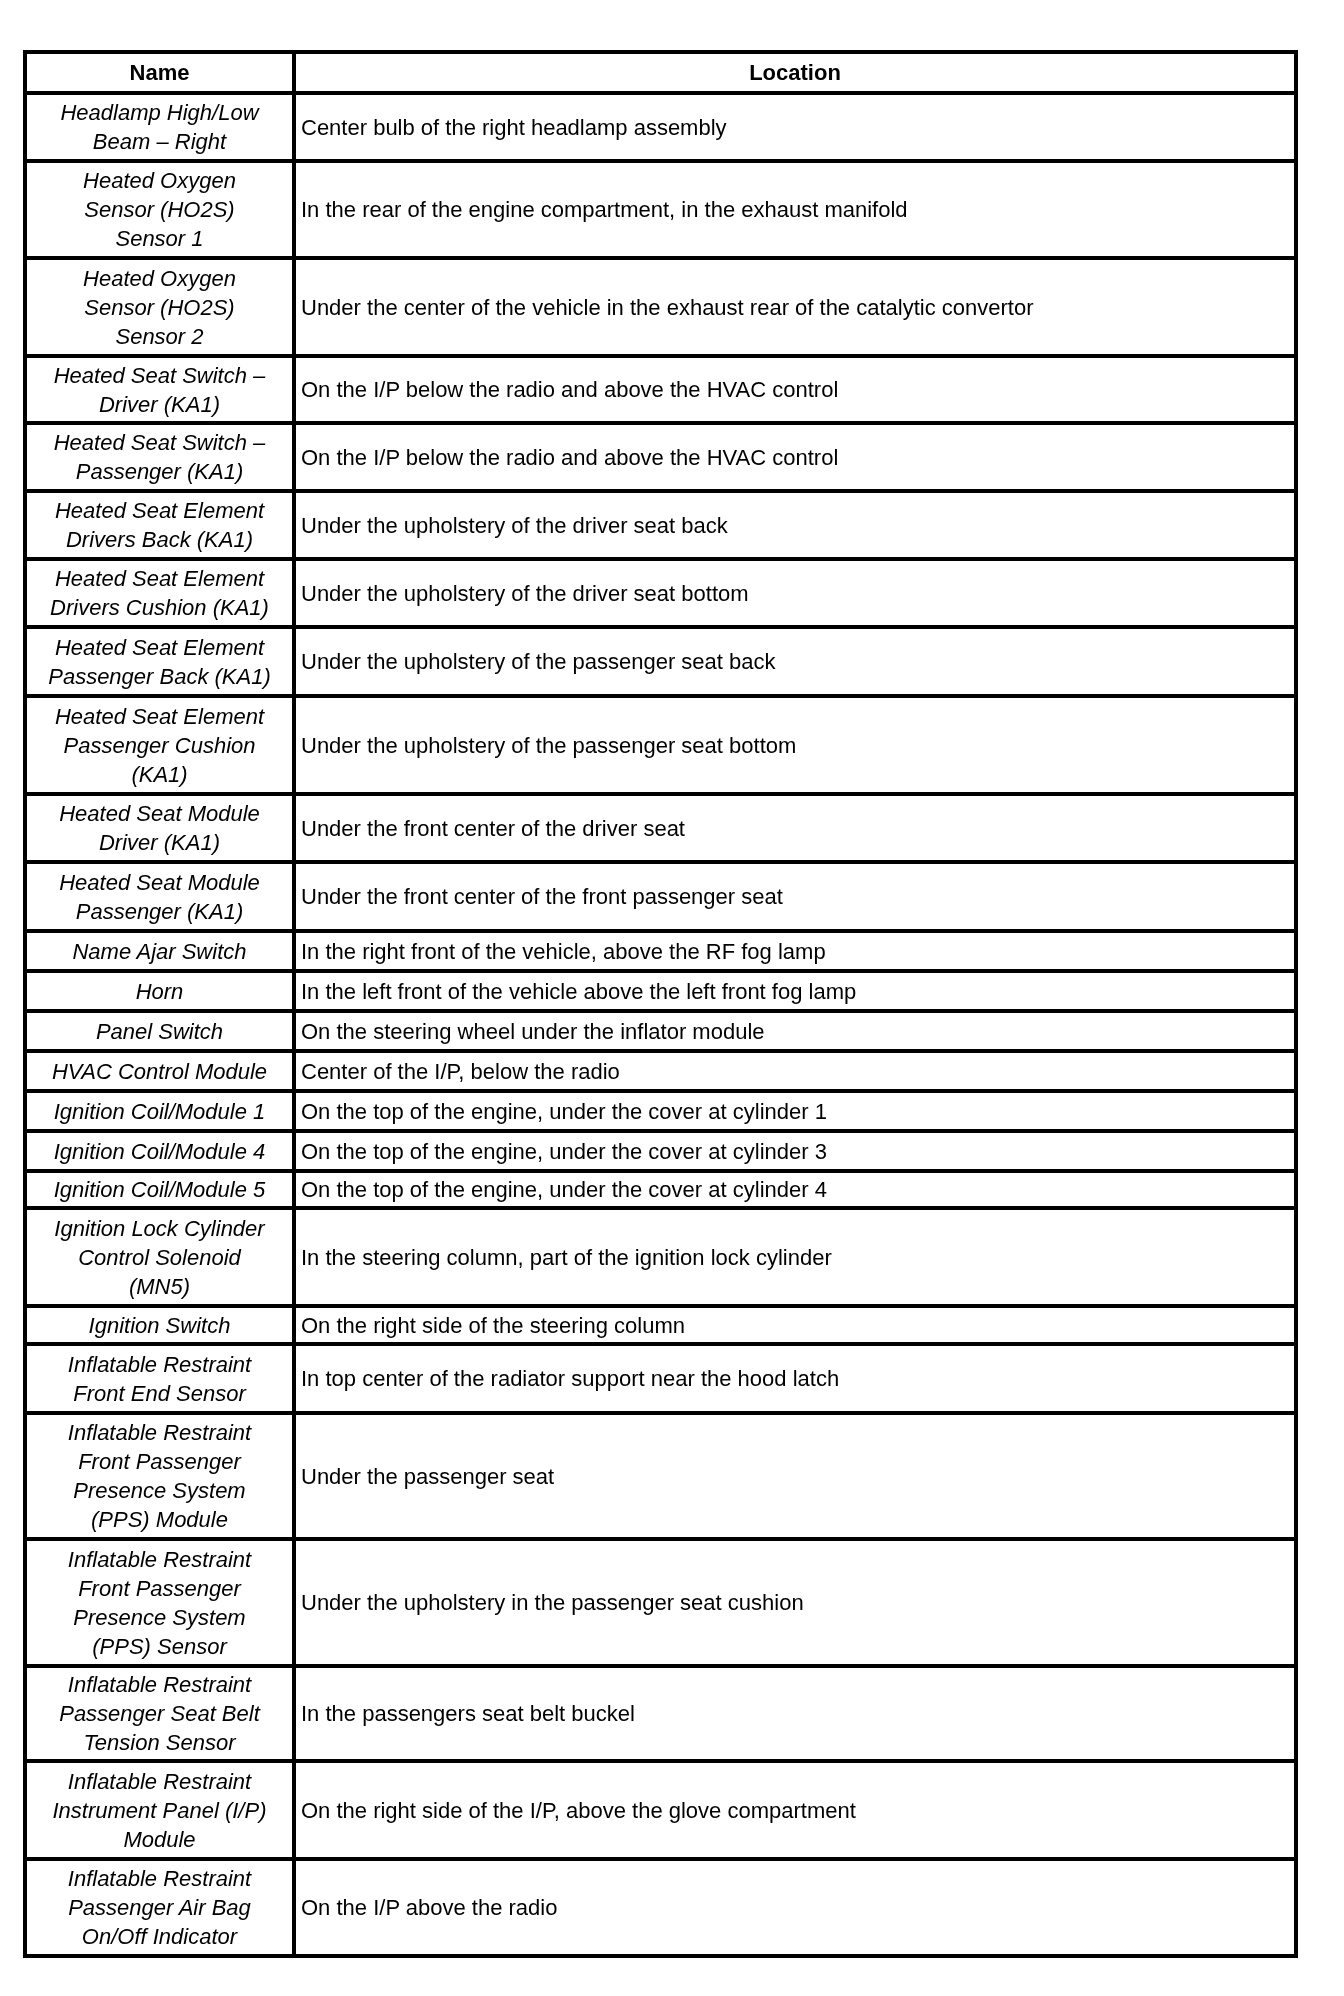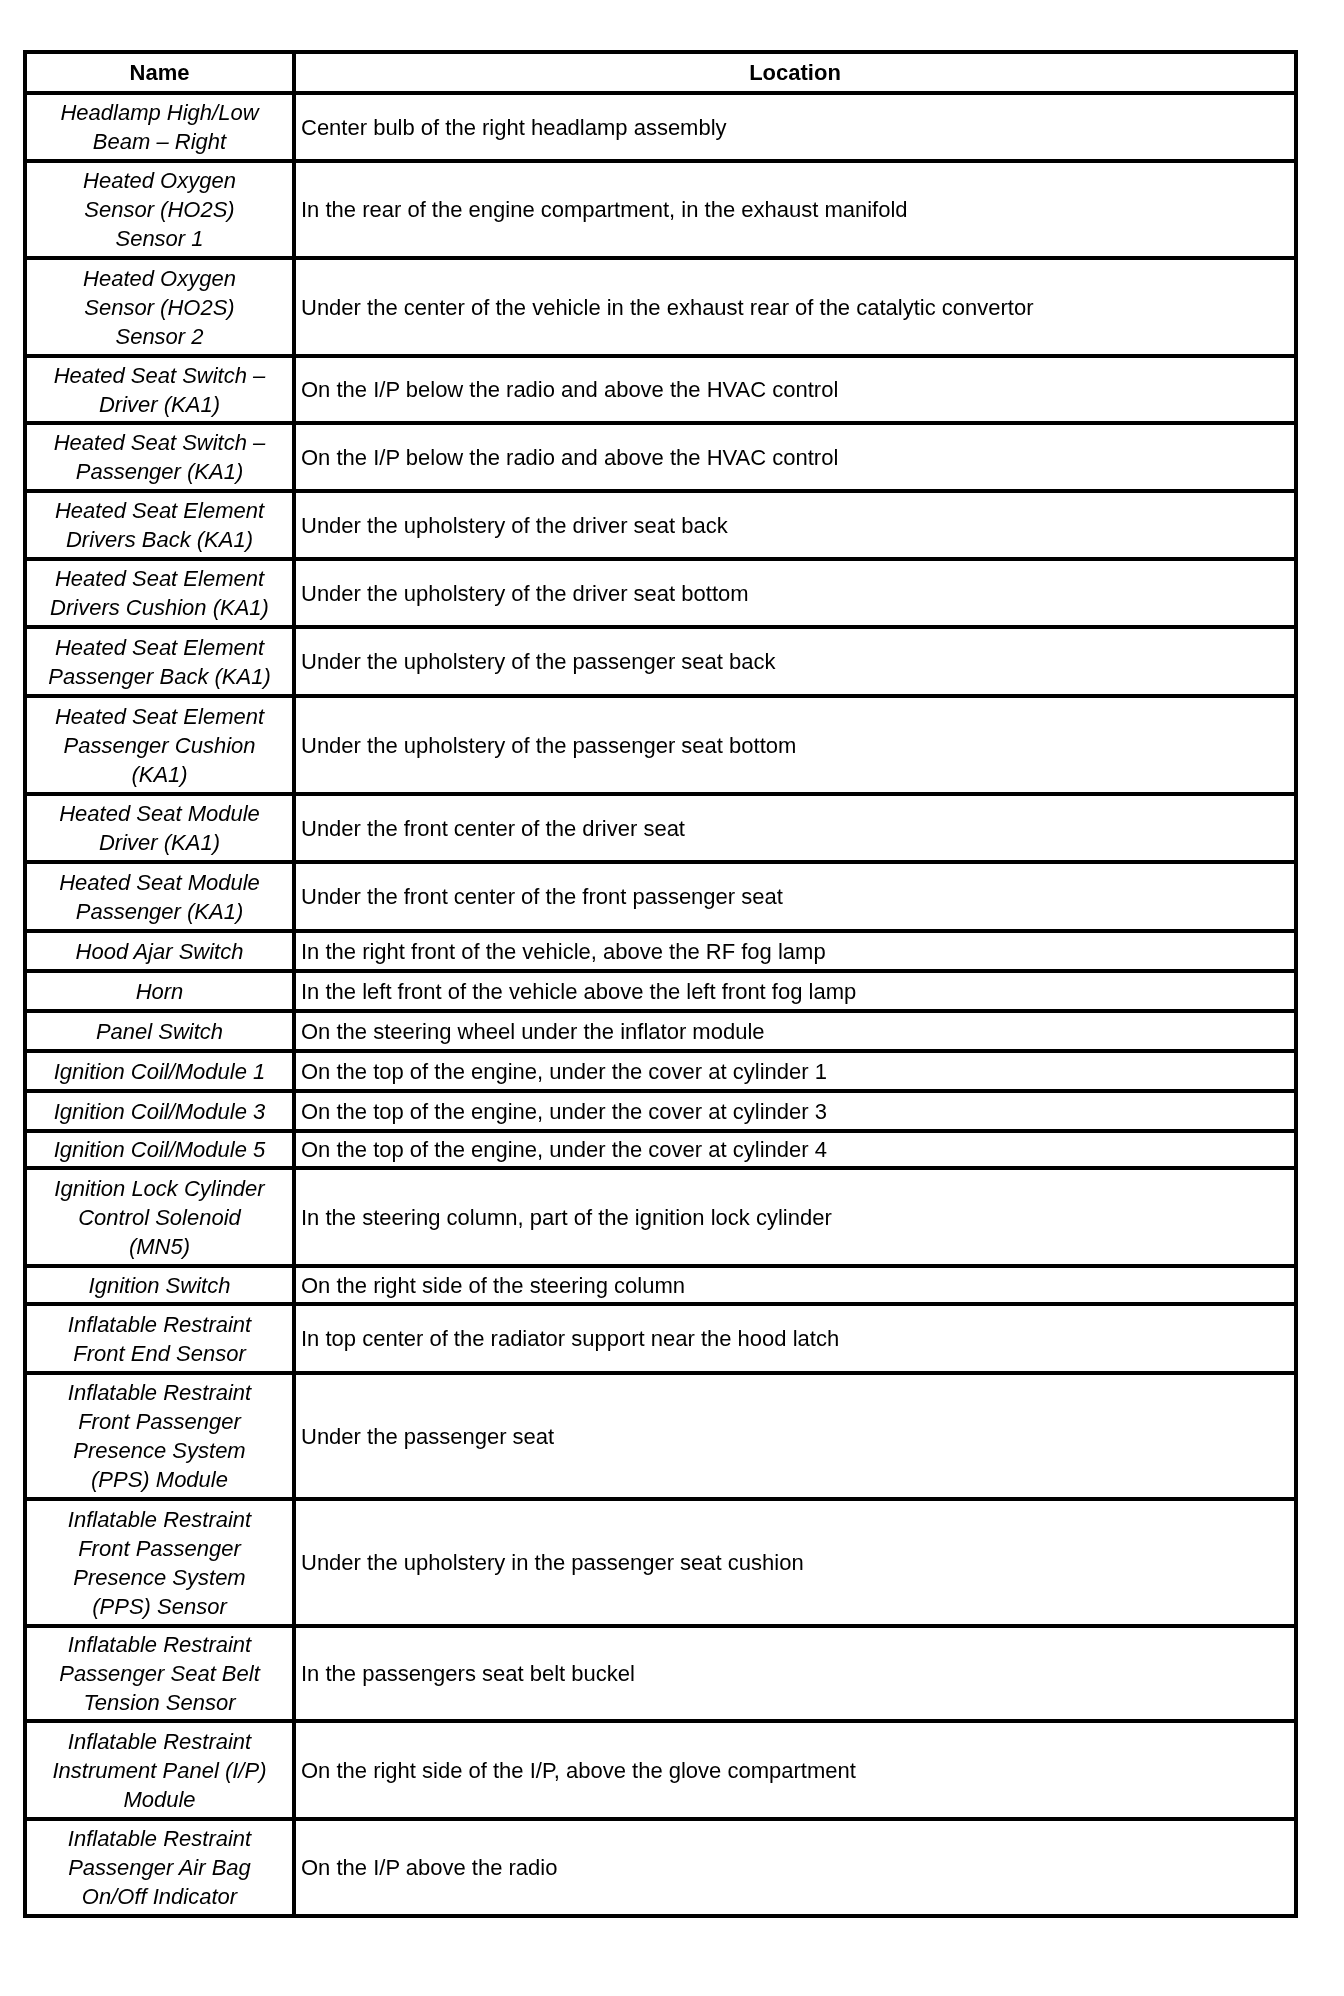--- a/index.html
+++ b/index.html
@@ -120,37 +120,41 @@
         <td class="name">Heated Seat Module
 Driver (KA1)</td>
         <td class="loc">Under the front center of the driver seat</td>
       </tr>
       <tr style="height: 69px;">
         <td class="name">Heated Seat Module
 Passenger (KA1)</td>
         <td class="loc">Under the front center of the front passenger seat</td>
       </tr>
       <tr style="height: 40px;">
-        <td class="name">Hood Ajar Switch</td>
+        <td class="name">Name Ajar Switch</td>
         <td class="loc">In the right front of the vehicle, above the RF fog lamp</td>
       </tr>
       <tr style="height: 40px;">
         <td class="name">Horn</td>
         <td class="loc">In the left front of the vehicle above the left front fog lamp</td>
       </tr>
       <tr style="height: 40px;">
         <td class="name">Panel Switch</td>
         <td class="loc">On the steering wheel under the inflator module</td>
       </tr>
       <tr style="height: 40px;">
+        <td class="name">HVAC Control Module</td>
+        <td class="loc">Center of the I/P, below the radio</td>
+      </tr>
+      <tr style="height: 40px;">
         <td class="name">Ignition Coil/Module 1</td>
         <td class="loc">On the top of the engine, under the cover at cylinder 1</td>
       </tr>
       <tr style="height: 40px;">
-        <td class="name">Ignition Coil/Module 3</td>
+        <td class="name">Ignition Coil/Module 4</td>
         <td class="loc">On the top of the engine, under the cover at cylinder 3</td>
       </tr>
       <tr style="height: 37px;">
         <td class="name">Ignition Coil/Module 5</td>
         <td class="loc">On the top of the engine, under the cover at cylinder 4</td>
       </tr>
       <tr style="height: 98px;">
         <td class="name">Ignition Lock Cylinder
 Control Solenoid
 (MN5)</td>

